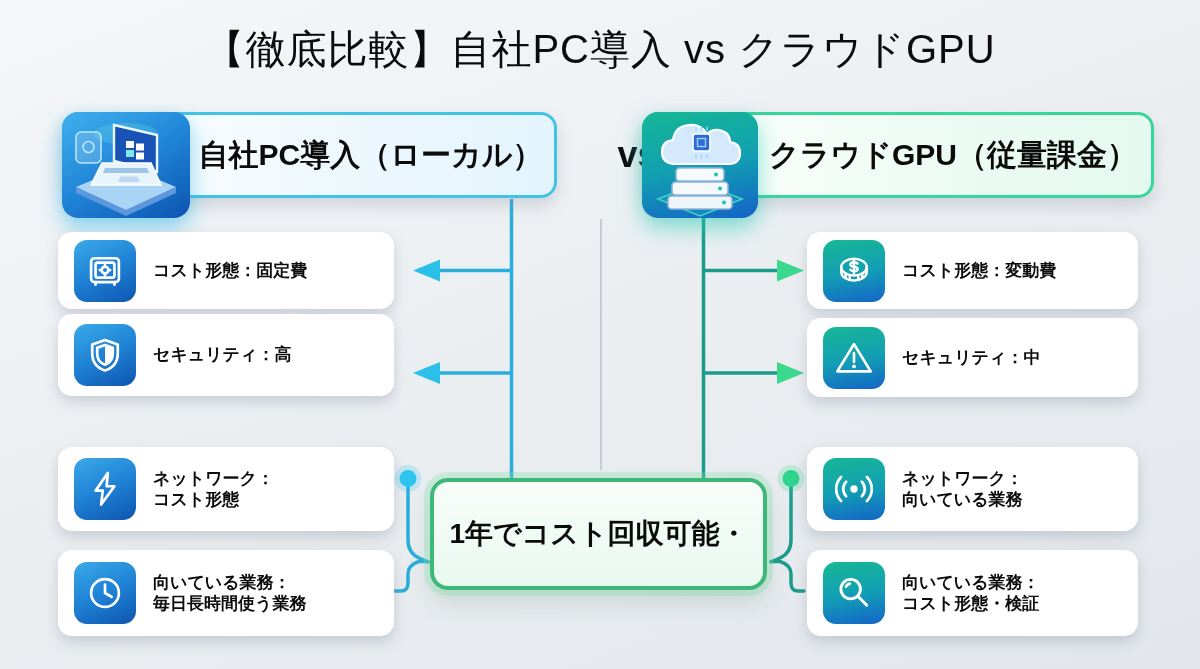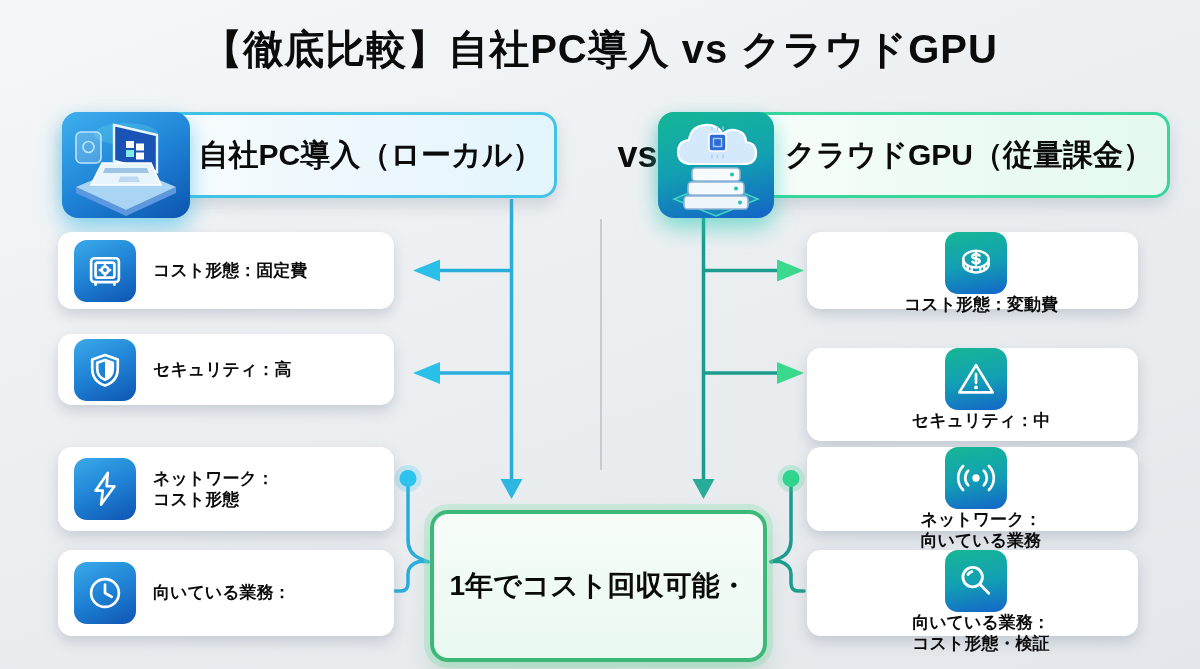--- a/index.html
+++ b/index.html
@@ -5,33 +5,33 @@
   html,body{margin:0;padding:0;background:#dfe3e8;}
   #canvas{
     position:relative;width:1200px;height:669px;overflow:hidden;
     font-family:"Liberation Sans","DejaVu Sans",sans-serif;
     background:linear-gradient(160deg,#f5f7f9 0%,#eceff2 45%,#e3e7eb 100%);
   }
   .abs{position:absolute;}
   
   .title{
     left:0;top:22px;width:1200px;text-align:center;
-    font-size:40px;font-weight:700;color:#0b0b0c;letter-spacing:1px;
+    font-size:40px;font-weight:400;color:#0b0b0c;letter-spacing:1px;
   }
   
   .hdr{
     top:112px;height:86px;border-radius:16px;box-sizing:border-box;
     box-shadow:0 8px 16px rgba(130,145,160,.30);
   }
   .hdr-left{
     left:62px;width:495px;border:3px solid #41c3e6;
     background:linear-gradient(90deg,#ffffff 0%,#eef8fd 55%,#e3f4fc 100%);
   }
   .hdr-right{
-    left:658px;width:512px;border:3px solid #37d69a;
+    left:642px;width:512px;border:3px solid #37d69a;
     background:linear-gradient(90deg,#ffffff 0%,#edfbf4 55%,#e4f9ef 100%);
   }
   .hdr-icon{
     position:absolute;left:-3px;top:-3px;height:106px;border-radius:16px;overflow:visible;
   }
   .hdr-icon-left{
     width:128px;background:linear-gradient(150deg,#3fb0ee 0%,#1f83d6 52%,#0d54b0 100%);
     box-shadow:0 10px 22px rgba(40,180,230,.55);
   }
   .hdr-icon-right{
@@ -47,32 +47,32 @@
   .vs{
     left:557px;top:112px;width:71px;height:86px;display:flex;align-items:center;justify-content:center;
     font-size:36px;font-weight:900;color:#0b0b0c;margin-left:45px;
   }
   
   .card{
     display:flex;align-items:center;border-radius:14px;background:#ffffff;
     box-shadow:0 6px 14px rgba(125,138,155,.32);box-sizing:border-box;padding:0 10px;
   }
   .card-l{left:58px;width:336px;}
-  .card-r{left:807px;width:331px;flex-direction:column;}
+  .card-r{left:807px;width:331px;}
   .tile{
     width:62px;height:62px;border-radius:13px;flex:0 0 62px;margin-left:6px;
     display:flex;align-items:center;justify-content:center;
   }
   .tile-blue{background:linear-gradient(155deg,#3aaae9 0%,#1f82d5 50%,#0e55b1 100%);}
   .tile-teal{background:linear-gradient(170deg,#17b795 0%,#129fb4 52%,#1465c8 100%);}
   .card-text{margin-left:17px;font-size:17px;font-weight:900;color:#0c0c0c;line-height:1.24;}
   .card-text span{display:block;white-space:nowrap;}
   
   .conclusion{
-    left:430px;top:510px;width:337px;height:152px;border-radius:18px;box-sizing:border-box;
+    left:430px;top:478px;width:337px;height:112px;border-radius:18px;box-sizing:border-box;
     border:4px solid #3cb878;background:linear-gradient(180deg,#f7fdf9 0%,#e9f9f0 100%);
     box-shadow:0 0 0 6px rgba(125,226,170,.30),0 12px 22px rgba(120,160,140,.28);
     display:flex;flex-direction:column;align-items:center;justify-content:center;
     font-size:28px;font-weight:900;color:#0b0b0c;line-height:1.42;text-align:center;
   }
   .conclusion span{display:block;white-space:nowrap;}
   svg{display:block;}
   .connectors{left:0;top:0;pointer-events:none;}
 </style>
 </head>
@@ -164,21 +164,21 @@
         <path d="M18 12.6 v1.6 M18 20.2 v1.6 M13.4 17.2 h1.6 M21 17.2 h1.6"></path>
         <path d="M9.5 28 v2.3 M26.5 28 v2.3"></path>
       </svg>
     </div>
     <div class="card-text">
       <span>コスト形態：固定費</span>
       <span></span>
     </div>
   </div>
 
-  <div class="abs card card-l" style="top:334px;height:71px">
+  <div class="abs card card-l" style="top:314px;height:82px">
     <div class="tile tile-blue">
       <svg width="40" height="40" viewBox="0 0 36 36" fill="none" stroke="#ffffff" stroke-width="2.4" stroke-linecap="round" stroke-linejoin="round">
         <path d="M18 4.5 L29.5 8.5 V16.5 C29.5 25 25 29.8 18 32 C11 29.8 6.5 25 6.5 16.5 V8.5 Z"></path>
         <path d="M18 9 L25 11.5 V16.8 C25 22 22.3 25.2 18 26.8 C13.7 25.2 11 22 11 16.8 V11.5 Z"></path>
         <path d="M18 9 L25 11.5 V16.8 C25 22 22.3 25.2 18 26.8 Z" fill="#ffffff" stroke="none"></path>
       </svg>
     </div>
     <div class="card-text">
       <span>セキュリティ：高</span>
       <span></span>
@@ -199,40 +199,41 @@
 
   <div class="abs card card-l" style="top:550px;height:86px">
     <div class="tile tile-blue">
       <svg width="40" height="40" viewBox="0 0 36 36" fill="none" stroke="#ffffff" stroke-width="2.4" stroke-linecap="round" stroke-linejoin="round">
         <circle cx="18" cy="18" r="12.5"></circle>
         <path d="M18 10.5 V18 L24 21.5"></path>
       </svg>
     </div>
     <div class="card-text">
       <span>向いている業務：</span>
+      <span>毎日長時間使う業務</span>
     </div>
   </div>
 
   <div class="abs card card-r" style="top:232px;height:77px">
     <div class="tile tile-teal">
       <svg width="40" height="40" viewBox="0 0 36 36" fill="none" stroke="#ffffff" stroke-width="2.2" stroke-linecap="round" stroke-linejoin="round">
         <ellipse cx="18" cy="14.5" rx="11.5" ry="7.5"></ellipse>
         <path d="M6.5 14.5 V19 C6.5 23.2 11.6 26.5 18 26.5 C24.4 26.5 29.5 23.2 29.5 19 V14.5"></path>
         <path d="M10.5 21.3 v3 M14.2 22.7 v3 M21.8 22.7 v3 M25.5 21.3 v3"></path>
         <path d="M21.2 11.4 C20.4 10.5 19.3 10.1 18 10.1 C16 10.1 14.7 10.9 14.7 12.1 C14.7 13.3 16 13.8 18 14.1 C20 14.4 21.3 14.9 21.3 16.2 C21.3 17.4 20 18.2 18 18.2 C16.7 18.2 15.5 17.7 14.8 16.9"></path>
         <path d="M18 8.8 V19.6"></path>
       </svg>
     </div>
     <div class="card-text">
       <span>コスト形態：変動費</span>
       <span></span>
     </div>
   </div>
 
-  <div class="abs card card-r" style="top:348px;height:93px">
+  <div class="abs card card-r" style="top:318px;height:79px">
     <div class="tile tile-teal">
       <svg width="40" height="40" viewBox="0 0 36 36" fill="none" stroke="#ffffff" stroke-width="2.4" stroke-linecap="round" stroke-linejoin="round">
         <path d="M18 5.5 L33 30 H3 Z"></path>
         <path d="M18 13.5 V21.5"></path>
         <circle cx="18" cy="25.6" r="1.7" fill="#ffffff" stroke="none"></circle>
       </svg>
     </div>
     <div class="card-text">
       <span>セキュリティ：中</span>
       <span></span>

